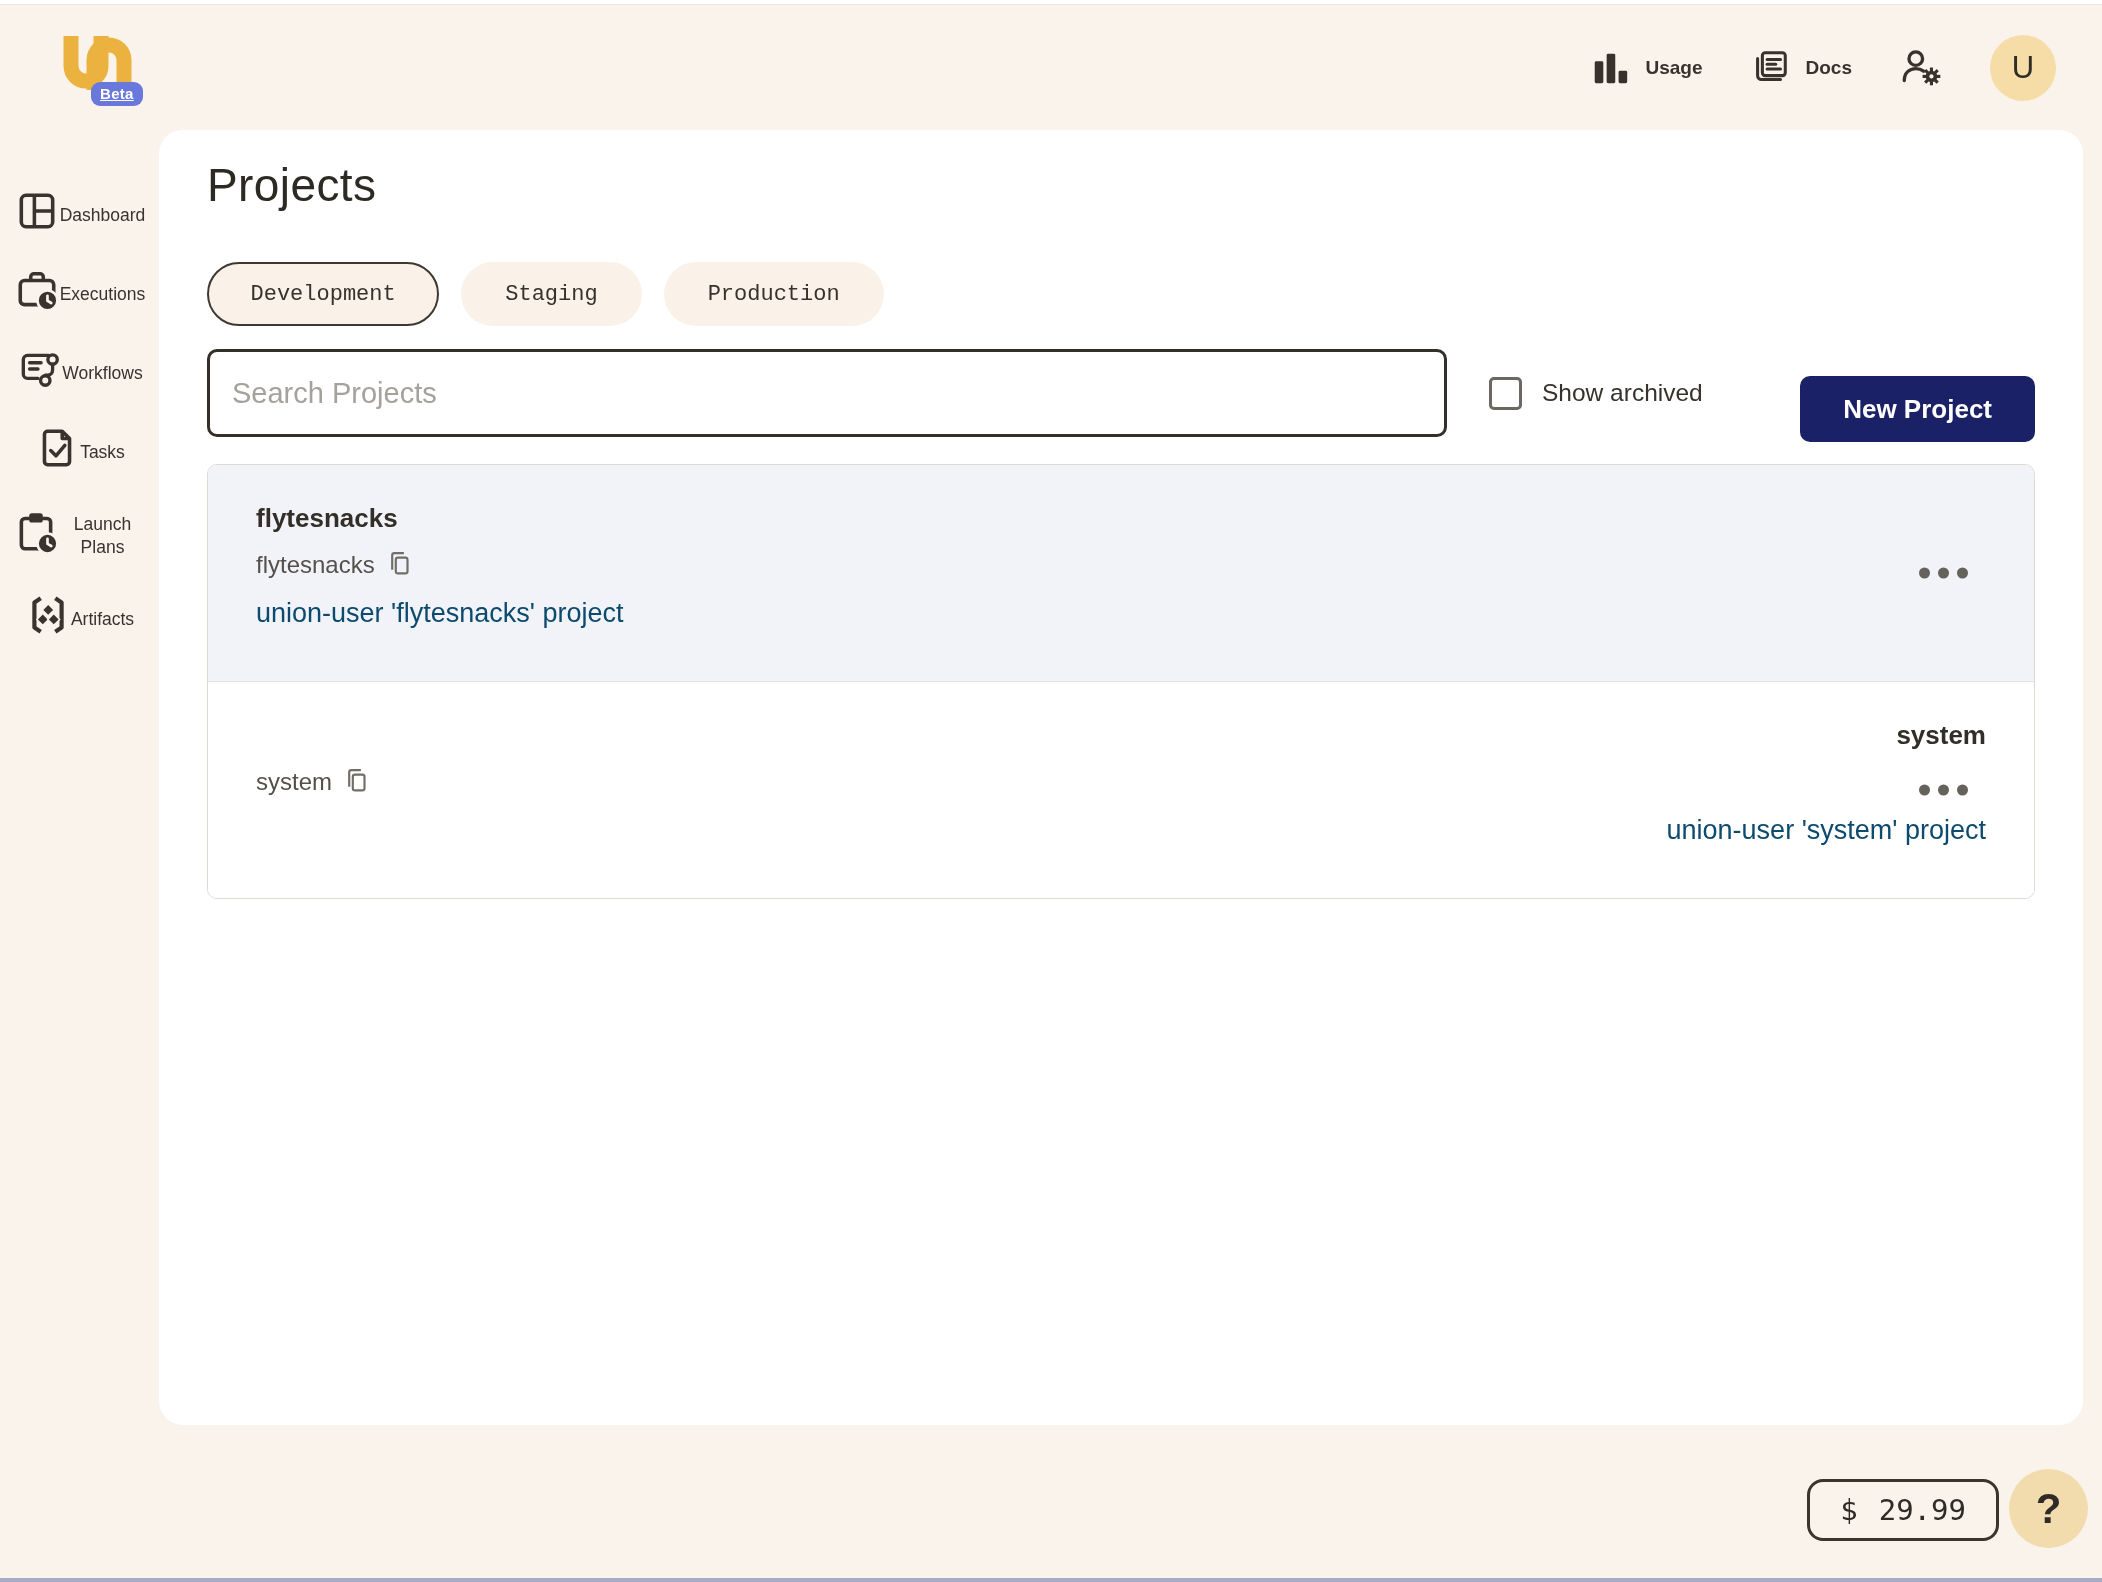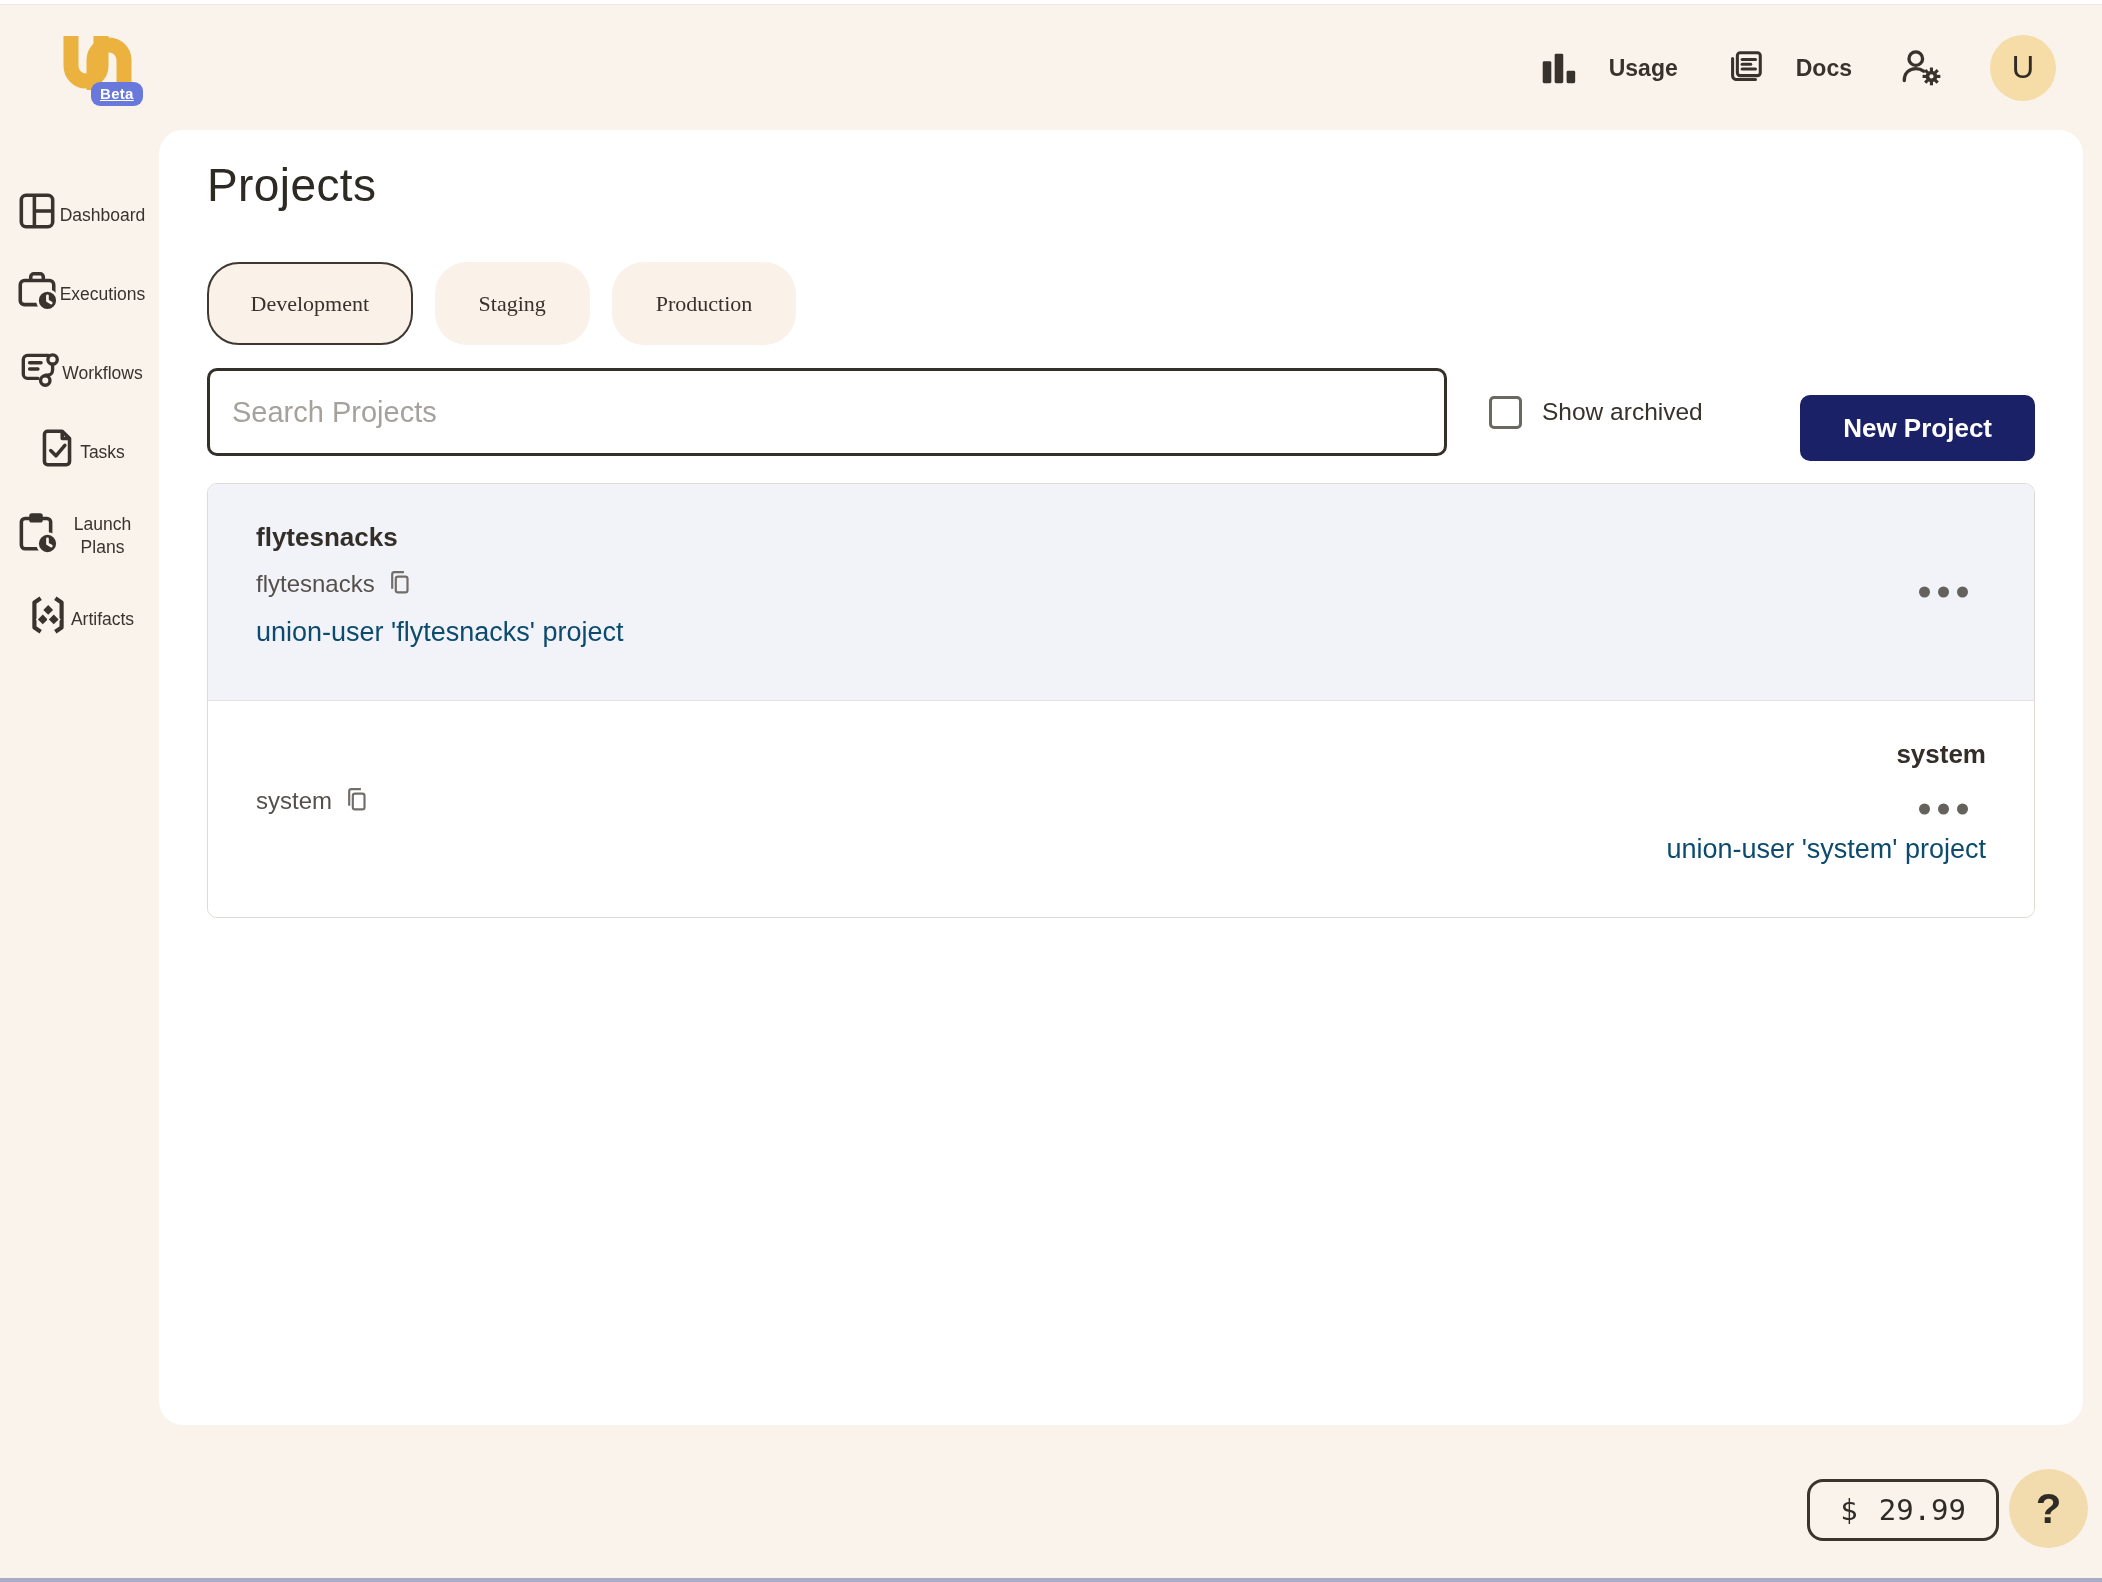--- a/index.html
+++ b/index.html
@@ -15,21 +15,21 @@
   .bottom-bar { position:absolute; left:0; right:0; bottom:0; height:4px; background:#A8ADC7; }
 
   
   .logo { position:absolute; left:57px; top:28px; width:96px; height:84px; cursor:pointer; }
   .beta-badge {
     position:absolute; left:34px; top:54px;
     background:#6979DB; color:#fff; font-size:15px; font-weight:700;
     padding:3px 9px 4px; border-radius:9px; letter-spacing:.3px;text-decoration:underline;
   }
   .header-right { position:absolute; top:32px; right:46px; height:72px; display:flex; align-items:center; gap:46px; }
-  .hdr-item { display:flex; align-items:center; gap:30px; font-size:23px; font-weight:700; color:#37322B; cursor:pointer; background:none; border:none; font-family:inherit; }
+  .hdr-item { display:flex; align-items:center; gap:15px; font-size:19px; font-weight:700; color:#37322B; cursor:pointer; background:none; border:none; font-family:inherit; }
   .hdr-item svg { display:block; }
   .settings-btn { background:none; border:none; cursor:pointer; display:flex; }
   .avatar {
     width:66px; height:66px; border-radius:50%; background:#F6DCA6;
     display:flex; align-items:center; justify-content:center;
     font-size:31px; color:#2F2B26; border:none; cursor:pointer; font-family:inherit;
   }
 
   
   .sidebar { position:absolute; left:0; top:188px; width:159px; display:flex; flex-direction:column; align-items:center; }
@@ -39,23 +39,23 @@
 
   
   .panel {
     position:absolute; left:159px; top:130px; right:19px; bottom:157px;
     background:#FFFFFF; border-radius:24px; padding:28px 48px;
   }
   .page-title { font-size:46px; font-weight:500; color:#2D2923; letter-spacing:.4px; }
 
   .tabs { display:flex; gap:22px; margin-top:50px; }
   .tab {
-    height:83px; padding:0 44px; border-radius:32px; background:#FAF1E9;
+    height:64px; padding:0 44px; border-radius:32px; background:#FAF1E9;
     display:flex; align-items:center; font-size:22px; color:#37322B;
-    border:none; cursor:pointer; font-family:Liberation Serif, serif;
+    border:none; cursor:pointer; font-family:Liberation Mono, monospace;
   }
   .tab.selected { border:2.5px solid #3E3831; padding:0 41.5px; }
 
   .search-row { display:flex; align-items:center; margin-top:18px; }
   .search-input {
     width:1240px; height:88px; border:3.5px solid #332F29; border-radius:10px;
     font-size:29px; padding:0 22px; color:#37322B; background:#fff;
     font-family:inherit; outline:none; caret-color:#332F29;
   }
   .search-input::placeholder { color:#A5A19C; }

